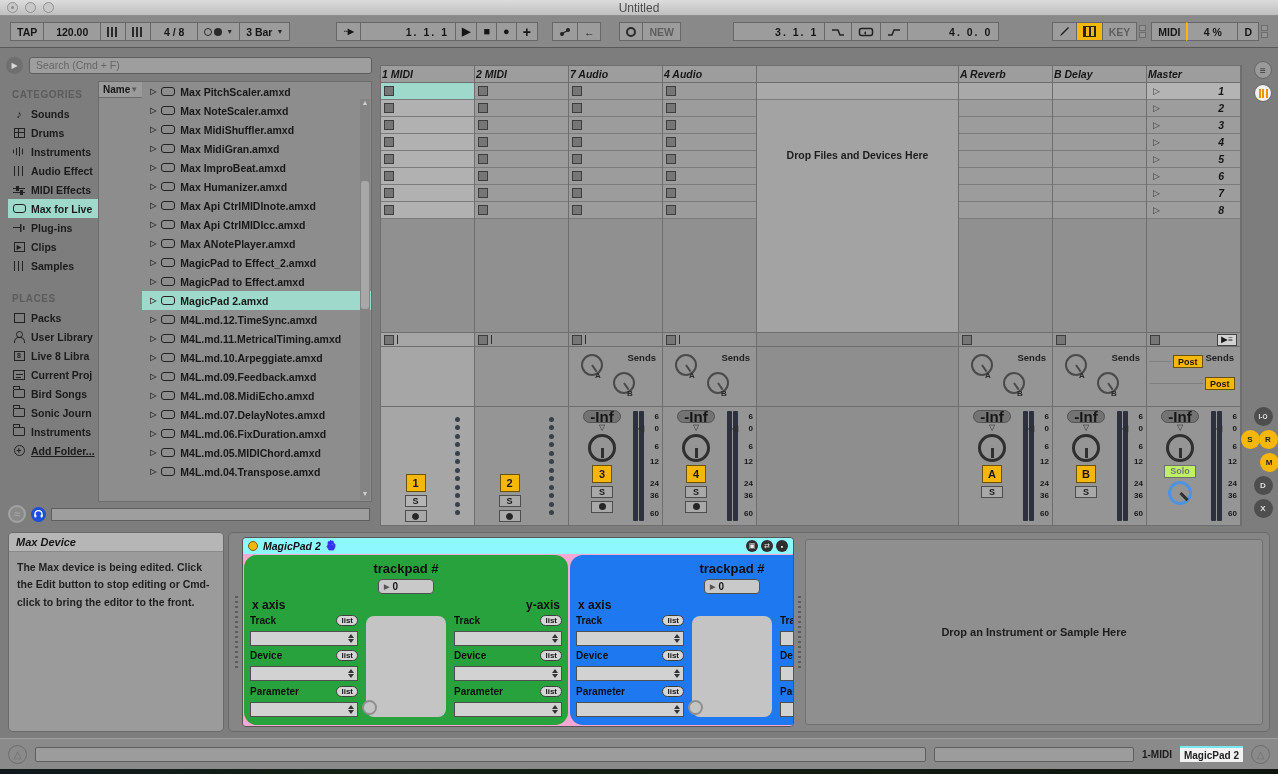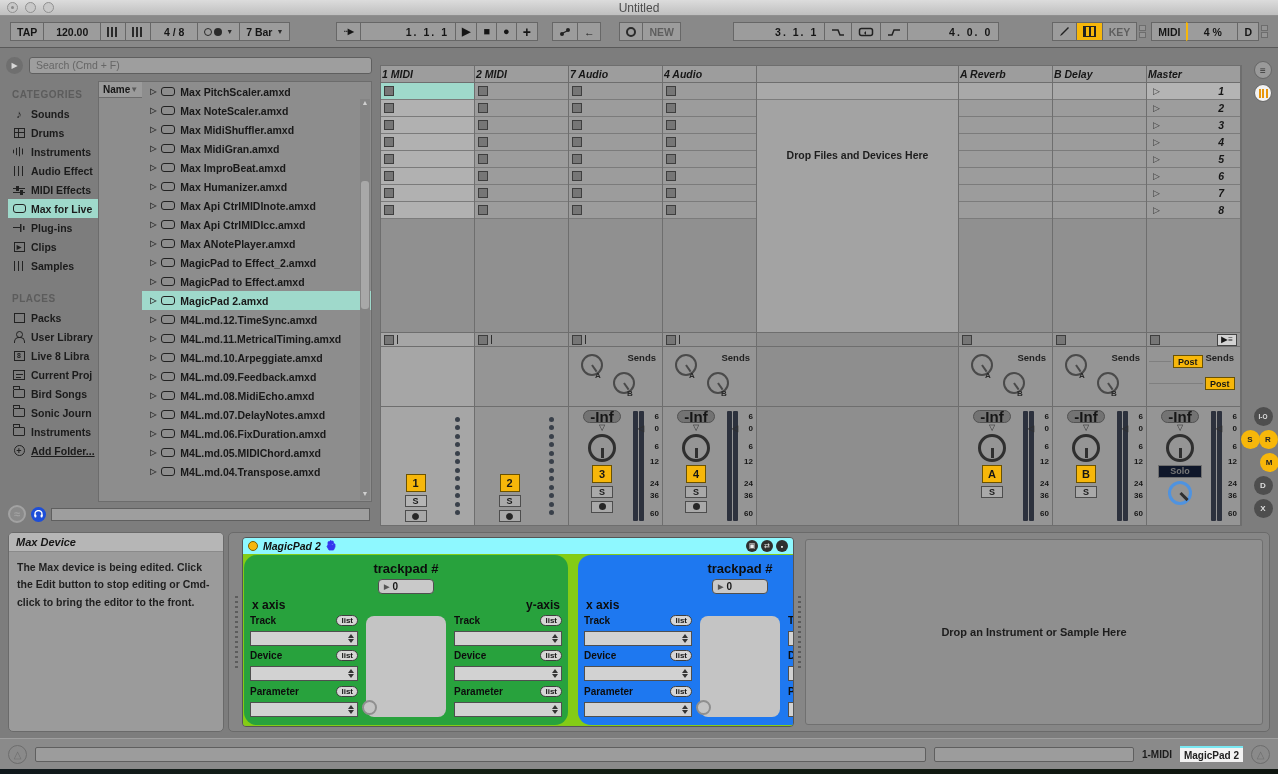--- a/index.html
+++ b/index.html
@@ -128,21 +128,21 @@
   .pill{width:38px;height:13px;border-radius:7px;background:#737373;border:1px solid #525252;font-size:15px;font-weight:bold;display:flex;align-items:center;justify-content:center}
   .pantri{font-size:8px;line-height:.6;color:#2a2a2a}
   .volknob{width:28px;height:28px;border-width:3px;border-color:#2f2f2f}
   .volknob i{background:#2f2f2f;width:3px;margin-left:-1.5px}
   .numbox{width:20px;height:18px;background:var(--accent_yellow);border:1px solid #6b5200;font-size:11px;font-weight:bold;display:flex;align-items:center;justify-content:center}
   .schip{width:22px;height:12px;background:#a9a9a9;border:1px solid #4d4d4d;font-size:9px;font-weight:bold;display:flex;align-items:center;justify-content:center}
   .selcol .schip{background:#b5b5b5}
   .recbtn{width:22px;height:12px;background:#a9a9a9;border:1px solid #4d4d4d;display:flex;align-items:center;justify-content:center}
   .recbtn b{width:7px;height:7px;border-radius:50%;background:#262626;display:block}
   .midact{width:8px;height:8px;border-radius:50%;border:1px solid #262626;background:conic-gradient(#262626 0 25%,#b9b9b9 25% 100%)}
-  .solochip{width:44px;height:13px;background:#0f172a;border:1px solid #6f6f6f;color:#777;font-size:9px;font-weight:bold;display:flex;align-items:center;justify-content:center}
+  .solochip{width:32px;height:13px;background:#bef264;border:1px solid #6f6f6f;color:#777;font-size:9px;font-weight:bold;display:flex;align-items:center;justify-content:center}
   .cueknob{width:24px;height:24px;border:3px solid var(--cue_blue);border-radius:50%;position:relative}
   .cueknob i{position:absolute;left:50%;top:50%;width:3px;height:10px;margin-left:-1.5px;background:#2f2f2f;transform-origin:50% 0;transform:rotate(-45deg)}
   .dots{width:18px;display:flex;flex-direction:column;justify-content:center;align-items:center;gap:3.5px;margin-right:6px}
   .dots b{width:5px;height:5px;border-radius:50%;background:#39404a;display:block}
   .meterwrap{display:flex;gap:1px;padding:1px 0}
   .mbar{width:5px;background:var(--meter_dark);border-radius:1px}
   .ticks{width:15px;position:relative;font-size:8px;font-weight:bold;color:#161616}
   .ticks span{position:absolute;right:1px}
   .tickarrow{position:absolute;left:-7px;font-size:8px;color:#2e2e2e}
 
@@ -165,21 +165,21 @@
   .info-body{padding:7px 8px;font-size:10.5px;font-weight:bold;line-height:1.65;color:#1f1f1f}
   .chain{flex:1;display:flex;min-width:0;background:#868686;border:1px solid #6a6a6a;border-radius:5px;padding:4px 4px;gap:2px}
   .handle{width:7px;border-radius:3px;background:repeating-linear-gradient(#5c5c5c 0 2px,transparent 2px 5px) 50% 50%/3px 60% no-repeat;align-self:center;height:120px}
   .maxdevice{width:552px;display:flex;flex-direction:column;border-radius:4px;overflow:hidden;border:1px solid #555}
   .dev-title{height:16px;background:var(--device_titlebar);display:flex;align-items:center;gap:5px;padding:0 5px}
   .dev-on{width:10px;height:10px;border-radius:50%;background:var(--accent_yellow);border:1.5px solid #7a6000}
   .dev-name{font-size:10.5px;font-weight:bold;font-style:italic;color:#111}
   .dev-hand{color:#2a2aee;font-size:11px;line-height:1}
   .dev-btns{margin-left:auto;display:flex;gap:3px}
   .dev-cb{width:12px;height:12px;border-radius:50%;background:#2e2e2e;color:#eee;font-size:7px;display:flex;align-items:center;justify-content:center}
-  .dev-body{flex:1;display:flex;background:#84cc16;gap:8px}
+  .dev-body{flex:1;display:flex;background:#f9a8d4;gap:0}
   .pad{flex:1;border-radius:13px;margin:1px;display:flex;flex-direction:column;padding:4px 6px 6px}
   .pad-title{text-align:center;font-size:13px;font-weight:bold;color:#0d0d0d;margin-top:2px}
   .numbox2{width:56px;height:15px;background:#c9c9c9;border:1px solid #4f4f4f;border-radius:4px;margin:3px auto 0;display:flex;align-items:center;gap:3px;padding:0 5px;font-size:10px;font-weight:bold}
   .nb-tri{font-size:7px;color:#555}
   .axisrow{display:flex;justify-content:space-between;font-size:12px;font-weight:bold;color:#0d0d0d;margin:4px 2px 2px}
   .pad-grid{flex:1;display:flex;gap:8px;align-items:stretch}
   .pcol{width:108px;display:flex;flex-direction:column;justify-content:space-between;padding-bottom:2px}
   .prow{display:flex;align-items:center;justify-content:space-between;height:12px}
   .plabel{font-size:10px;font-weight:bold;color:#0d0d0d}
   .listpill{height:11px;background:#d6d6d6;border:1px solid #3f3f3f;border-radius:6px;font-size:8px;font-weight:bold;padding:0 4px;display:flex;align-items:center}
@@ -222,21 +222,21 @@
     <span class="cbtn">
         <span class="stripes"></span>
       </span>
     <span class="cbtn" style="width:48px">4 / 8</span>
     <span class="cbtn">
         <span class="qcirc"></span>
         <span class="qdot"></span>
         <span class="caret">▼</span>
       </span>
     <span class="cbtn">
-        <span>7 Bar</span>
+        <span>3 Bar</span>
         <span class="caret">▼</span>
       </span>
   </div>
   <span class="spw"></span>
   <div class="grp">
     <span class="cbtn">
         <span style="font-size:8px">∙∙▶</span>
       </span>
     <span class="cbtn cdisp" style="width:96px">1. 1. 1</span>
     <span class="cbtn">

